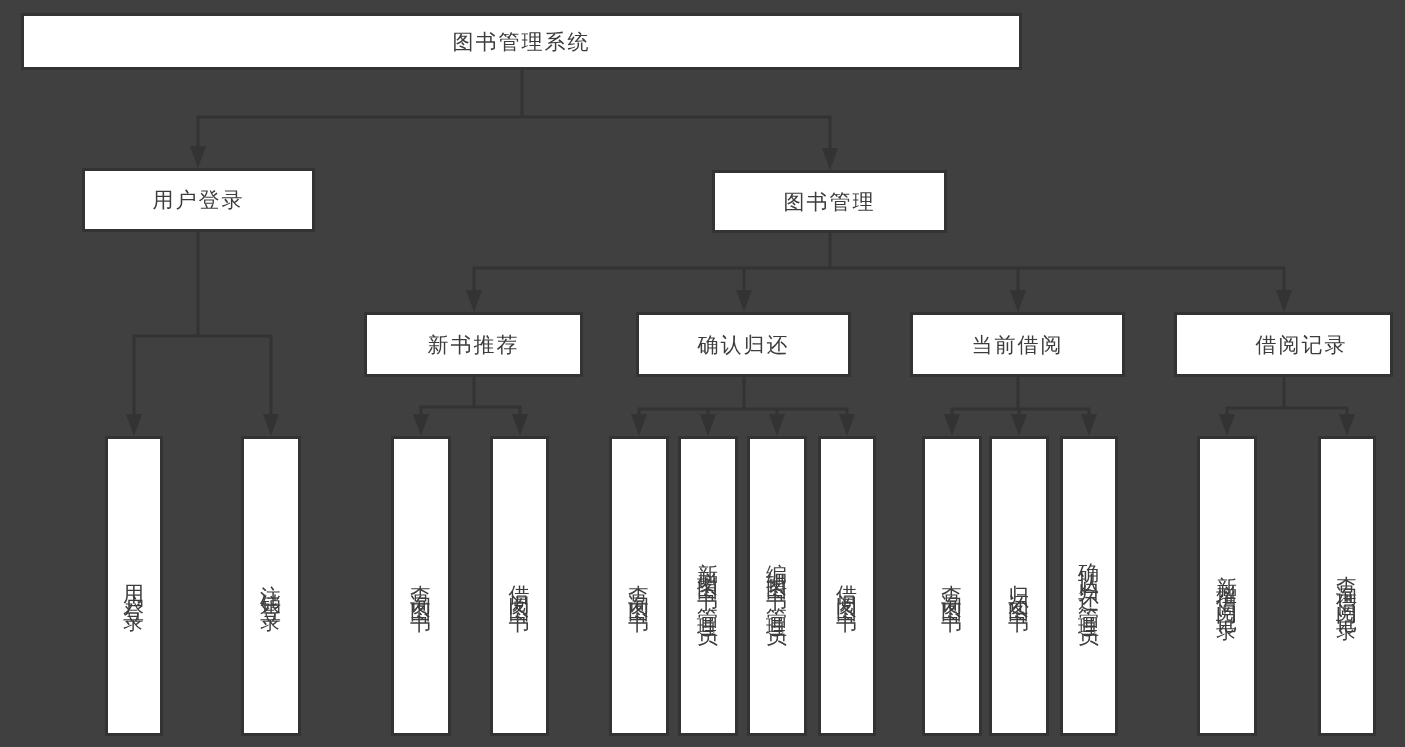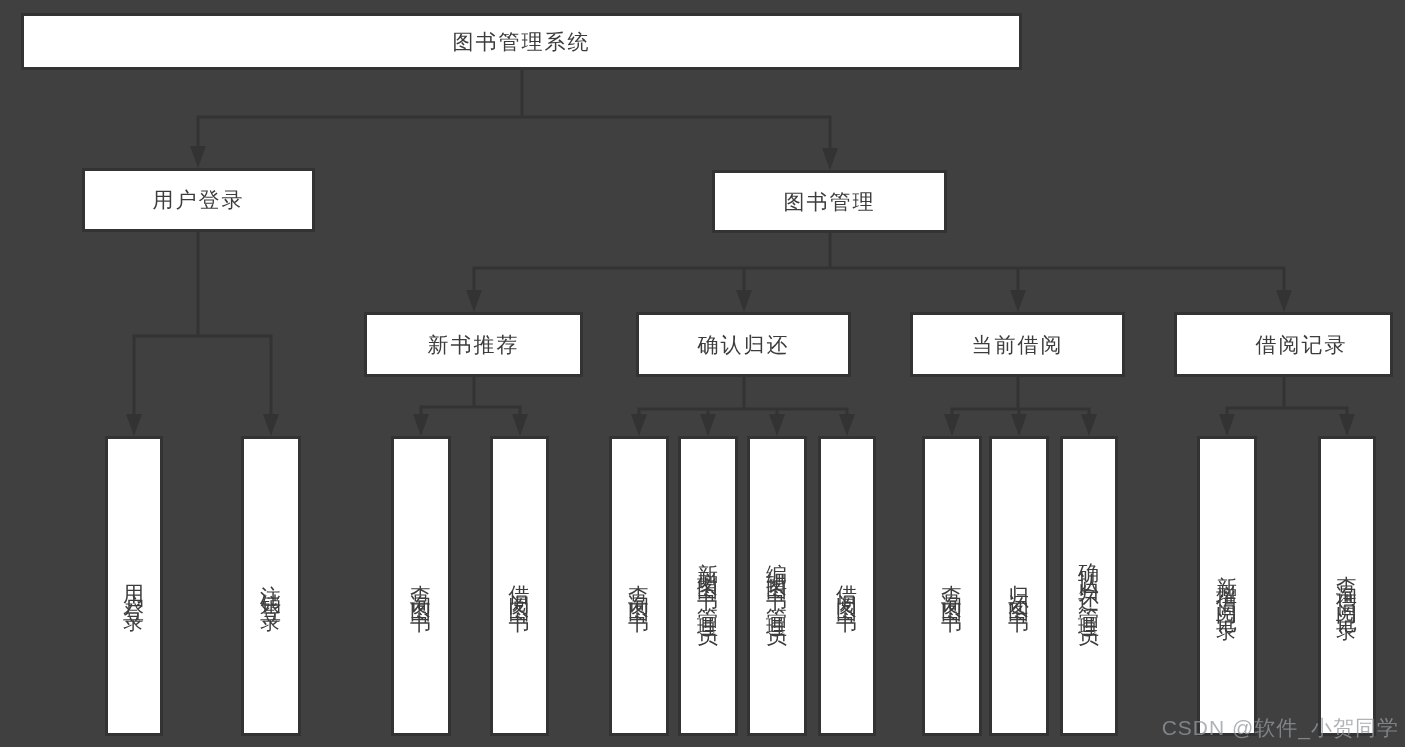--- a/index.html
+++ b/index.html
@@ -190,15 +190,14 @@
     <span class="vlabel">确认归还（管理员）</span>
   </div>
 
   <div class="box leaf n-leaf12">
     <span class="vlabel">新增借阅记录</span>
   </div>
   <div class="box leaf n-leaf13">
     <span class="vlabel">查询借阅记录</span>
   </div>
 
-  <div class="watermark">CSDN @软件_小贺同学</div>
 
 </div>
 
 </body></html>

